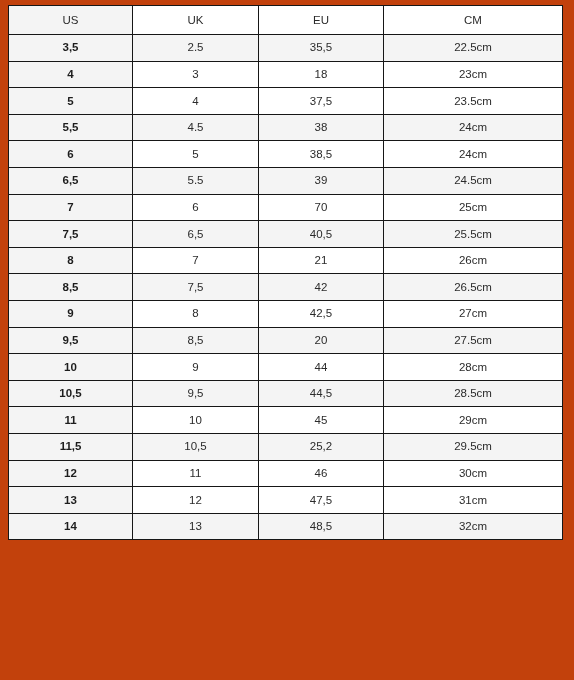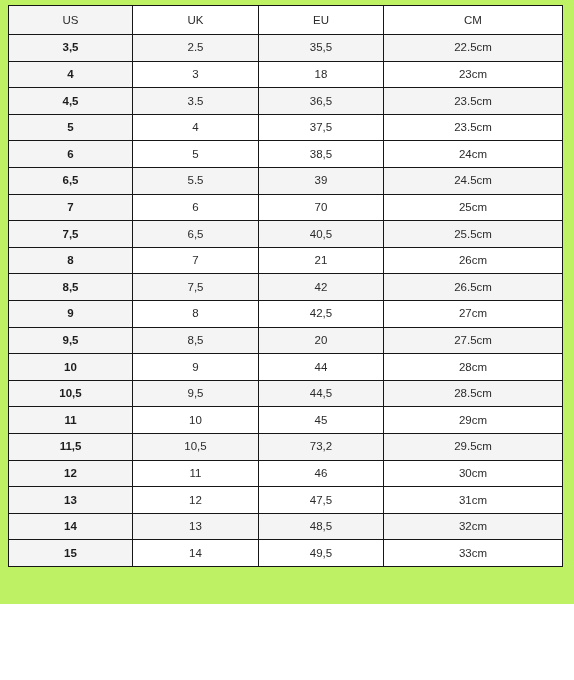--- a/index.html
+++ b/index.html
@@ -9,23 +9,23 @@
     background: #ffffff;
   }
   body {
     width: 574px;
     height: 680px;
     font-family: "Liberation Sans", sans-serif;
     -webkit-font-smoothing: antialiased;
   }
   .page {
     width: 574px;
-    height: 604px;
+    height: 680px;
     position: relative;
-    background: #bef264;
+    background: #c2410c;
     box-sizing: border-box;
   }
   .size-table {
     position: absolute;
     left: 8px;
     top: 5px;
     width: 554px;
     border-collapse: collapse;
     table-layout: fixed;
     background: #ffffff;
@@ -101,32 +101,32 @@
           <td class="cell-uk">2.5</td>
           <td class="cell-eu">35,5</td>
           <td class="cell-cm">22.5cm</td>
         </tr>
         <tr class="row-even">
           <td class="cell-us">4</td>
           <td class="cell-uk">3</td>
           <td class="cell-eu">18</td>
           <td class="cell-cm">23cm</td>
         </tr>
-        <tr class="row-odd">
-          <td class="cell-us">4,5</td>
-          <td class="cell-uk">3.5</td>
-          <td class="cell-eu">36,5</td>
-          <td class="cell-cm">23.5cm</td>
-        </tr>
         <tr class="row-even">
           <td class="cell-us">5</td>
           <td class="cell-uk">4</td>
           <td class="cell-eu">37,5</td>
           <td class="cell-cm">23.5cm</td>
         </tr>
+        <tr class="row-odd">
+          <td class="cell-us">5,5</td>
+          <td class="cell-uk">4.5</td>
+          <td class="cell-eu">38</td>
+          <td class="cell-cm">24cm</td>
+        </tr>
         <tr class="row-even">
           <td class="cell-us">6</td>
           <td class="cell-uk">5</td>
           <td class="cell-eu">38,5</td>
           <td class="cell-cm">24cm</td>
         </tr>
         <tr class="row-odd">
           <td class="cell-us">6,5</td>
           <td class="cell-uk">5.5</td>
           <td class="cell-eu">39</td>
@@ -182,42 +182,36 @@
         </tr>
         <tr class="row-even">
           <td class="cell-us">11</td>
           <td class="cell-uk">10</td>
           <td class="cell-eu">45</td>
           <td class="cell-cm">29cm</td>
         </tr>
         <tr class="row-odd">
           <td class="cell-us">11,5</td>
           <td class="cell-uk">10,5</td>
-          <td class="cell-eu">73,2</td>
+          <td class="cell-eu">25,2</td>
           <td class="cell-cm">29.5cm</td>
         </tr>
         <tr class="row-even">
           <td class="cell-us">12</td>
           <td class="cell-uk">11</td>
           <td class="cell-eu">46</td>
           <td class="cell-cm">30cm</td>
         </tr>
         <tr class="row-even">
           <td class="cell-us">13</td>
           <td class="cell-uk">12</td>
           <td class="cell-eu">47,5</td>
           <td class="cell-cm">31cm</td>
         </tr>
         <tr class="row-odd">
           <td class="cell-us">14</td>
           <td class="cell-uk">13</td>
           <td class="cell-eu">48,5</td>
           <td class="cell-cm">32cm</td>
-        </tr>
-        <tr class="row-even">
-          <td class="cell-us">15</td>
-          <td class="cell-uk">14</td>
-          <td class="cell-eu">49,5</td>
-          <td class="cell-cm">33cm</td>
         </tr>
       </tbody>
   </table>
 </div>
 
 </body></html>

